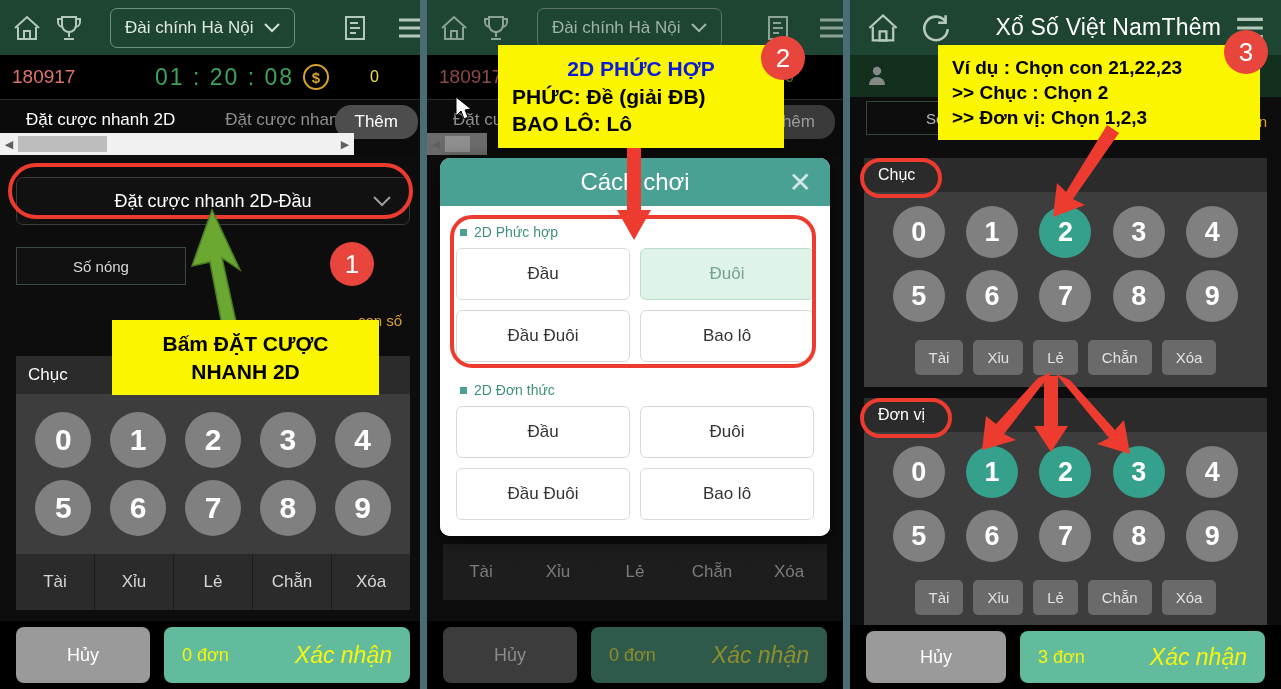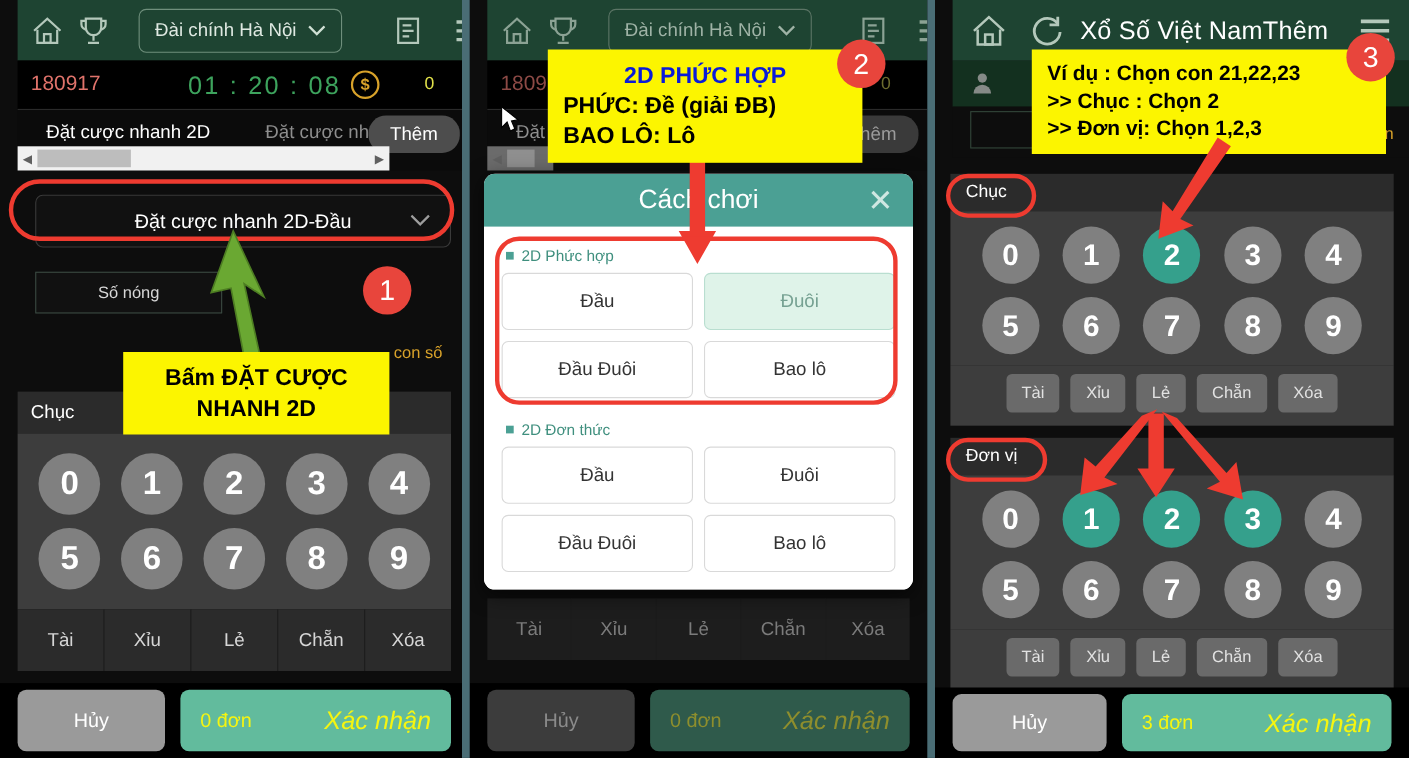--- a/index.html
+++ b/index.html
@@ -1,21 +1,21 @@
 <!DOCTYPE html>
 <html><head>
 <meta charset="utf-8">
 <style>
   * { box-sizing: border-box; margin:0; padding:0; }
   html,body { width:1281px; height:689px; overflow:hidden; background:#000; }
   body { font-family:"Liberation Sans", sans-serif; -webkit-font-smoothing:antialiased; }
 
   #root { position:relative; width:1281px; height:689px; }
 
-  .panel { position:absolute; top:0; height:689px; overflow:hidden; background:#0d0d0d;padding-left:16px; }
+  .panel { position:absolute; top:0; height:689px; overflow:hidden; background:#0d0d0d; }
   #panel-left   { left:0px;   width:426px; }
   #panel-mid    { left:427px; width:416px; }
   #panel-right  { left:850px; width:431px; }
 
   .vdiv { position:absolute; top:0; height:689px; width:7px; background:#4a6d75; }
   #vdiv1 { left:420px; }
   #vdiv2 { left:843px; }
 
   
   .appbar { height:55px; background:#1e4432; display:flex; align-items:center; padding:0 12px; gap:14px; position:relative;}
@@ -232,21 +232,21 @@
       <div class="btn-confirm">
         <span class="cnt">0 đơn</span>
         <span class="ok">Xác nhận</span>
       </div>
     </div>
 
     <div class="ring" style="left:8px; top:163px; width:405px; height:56px;"></div>
     <svg class="arrow" style="left:180px; top:200px;" width="120" height="130">
       <path d="M42 125 L30 62 L12 66 L32 10 L60 70 L42 58 L56 122 Z" fill="#6aa832" stroke="#4d7d22" stroke-width="1.5"></path>
     </svg>
-    <div class="callout c1" style="position:absolute; left:112px; top:320px; width:242px;">
+    <div class="callout c1" style="position:absolute; left:112px; top:320px; width:267px;">
       <span>Bấm ĐẶT CƯỢC</span><br>
       <span>NHANH 2D</span>
     </div>
     <div class="badge" style="left:330px; top:242px;">1</div>
   </div>
 
   <div class="panel" id="panel-mid">
 
     <div class="appbar">
       <span class="icn">
@@ -385,21 +385,21 @@
             <path d="M6 13 V25 H24 V13" fill="none" stroke="#cfe0d4" stroke-width="2"></path>
             <rect x="12" y="17" width="6" height="8" fill="none" stroke="#cfe0d4" stroke-width="2"></rect>
           </svg>
       </span>
       <span class="icn" style="margin-left:6px;">
         <svg width="32" height="32" viewBox="0 0 30 30">
             <path d="M24 9 A11 11 0 1 0 26 16" fill="none" stroke="#cfe0d4" stroke-width="2.4"></path>
             <path d="M24 3 L24 10 L17 10" fill="none" stroke="#cfe0d4" stroke-width="2.4"></path>
           </svg>
       </span>
-      <div style="flex:1; text-align:left;">
+      <div style="flex:1; text-align:right;">
         <span class="apptitle">Xổ Số Việt Nam</span><span class="apptitle sub">Thêm</span>
       </div>
       <span class="icn">
         <svg width="30" height="24" viewBox="0 0 28 22">
             <path d="M2 3 H26 M2 11 H26 M2 19 H26" stroke="#cfe0d4" stroke-width="3"></path>
           </svg>
       </span>
     </div>
 
     <div style="height:42px; background:#13301f; display:flex; align-items:center; padding:0 16px;">

